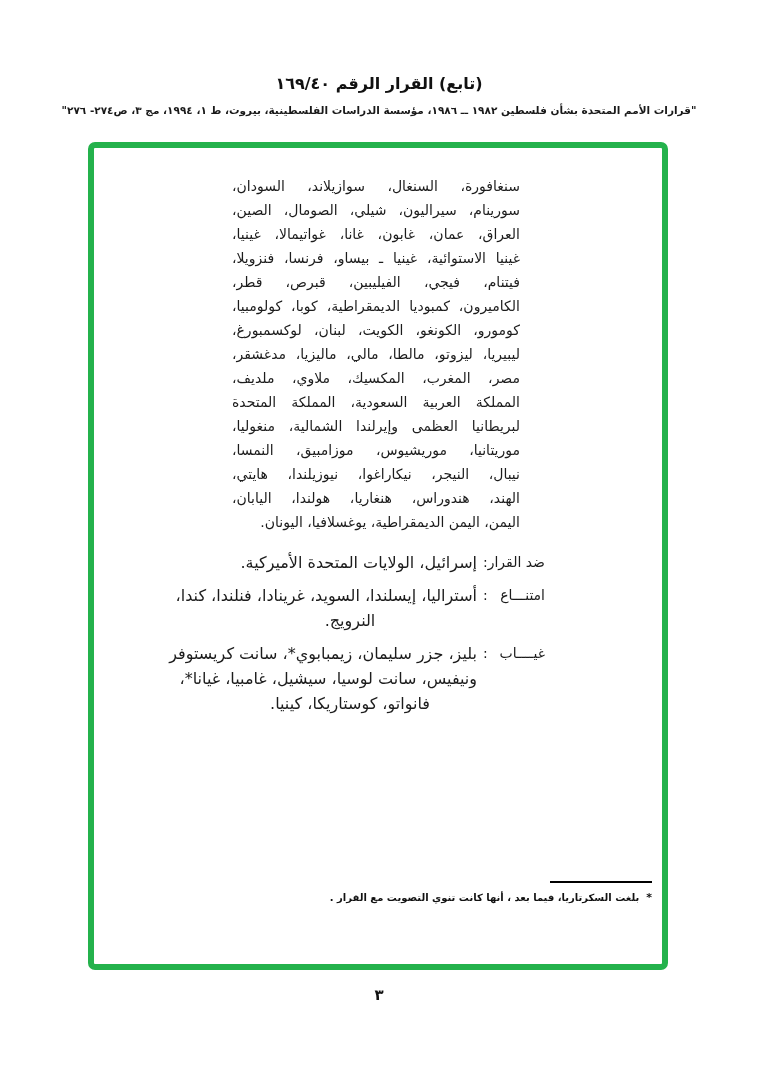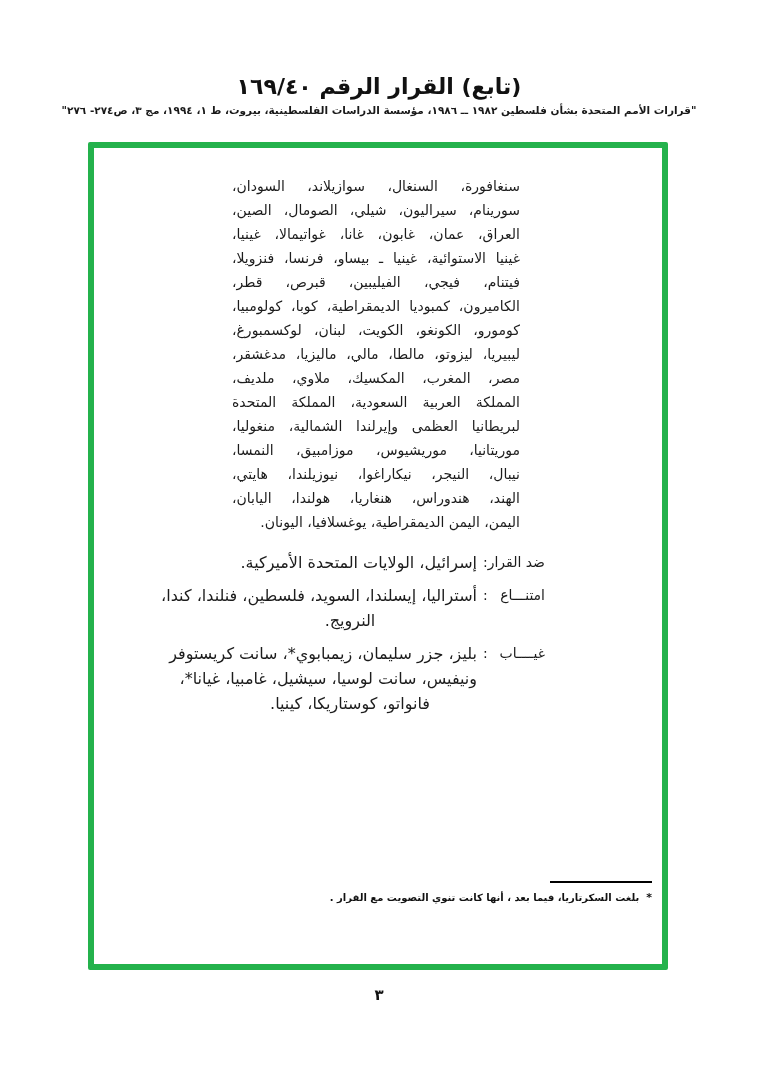--- a/index.html
+++ b/index.html
@@ -3,31 +3,31 @@
 <meta charset="utf-8">
 <style>
   html,body{margin:0;padding:0;}
   body{
     width:758px;height:1078px;position:relative;background:#ffffff;
     font-family:"DejaVu Sans",sans-serif;color:#1c1c1c;overflow:hidden;
   }
   
   .hdr-title{
     position:absolute;top:74px;left:0;right:0;text-align:center;
-    direction:rtl;font-size:22px;font-weight:bold;color:#111;
+    direction:rtl;font-size:16px;font-weight:bold;color:#111;
   }
   .hdr-cite{
     position:absolute;top:104px;left:0;right:0;text-align:center;
     direction:rtl;font-size:10.5px;font-weight:bold;color:#191919;
     white-space:nowrap;
   }
   
   .green-box{
     position:absolute;left:88px;top:142px;width:568px;height:816px;
-    border:6px solid #24b24c;border-radius:2px;background:transparent;
+    border:6px solid #24b24c;border-radius:7px;background:transparent;
   }
   .box-inner{position:absolute;inset:0;direction:rtl;}
   
   .country-list{
     margin:26px 142px 0 auto;width:288px;
     font-size:14px;line-height:24px;color:#1c1c1c;
   }
   .country-list .c-line{
     direction:rtl;text-align:justify;text-align-last:justify;
     white-space:nowrap;
@@ -104,21 +104,21 @@
           </div>
       </div>
 
       <div class="sec-row">
         <div class="sec-label">
           <span>امتنـــاع</span>
           <span>:</span>
         </div>
         <div class="sec-lines">
 
-        <div class="c-line">أستراليا، إيسلندا، السويد، فلسطين، فنلندا، كندا،</div>
+        <div class="c-line">أستراليا، إيسلندا، السويد، غرينادا، فنلندا، كندا،</div>
             <div class="c-line">النرويج.</div>
           </div>
       </div>
 
       <div class="sec-row">
         <div class="sec-label">
           <span>غيــــاب</span>
           <span>:</span>
         </div>
         <div class="sec-lines">

